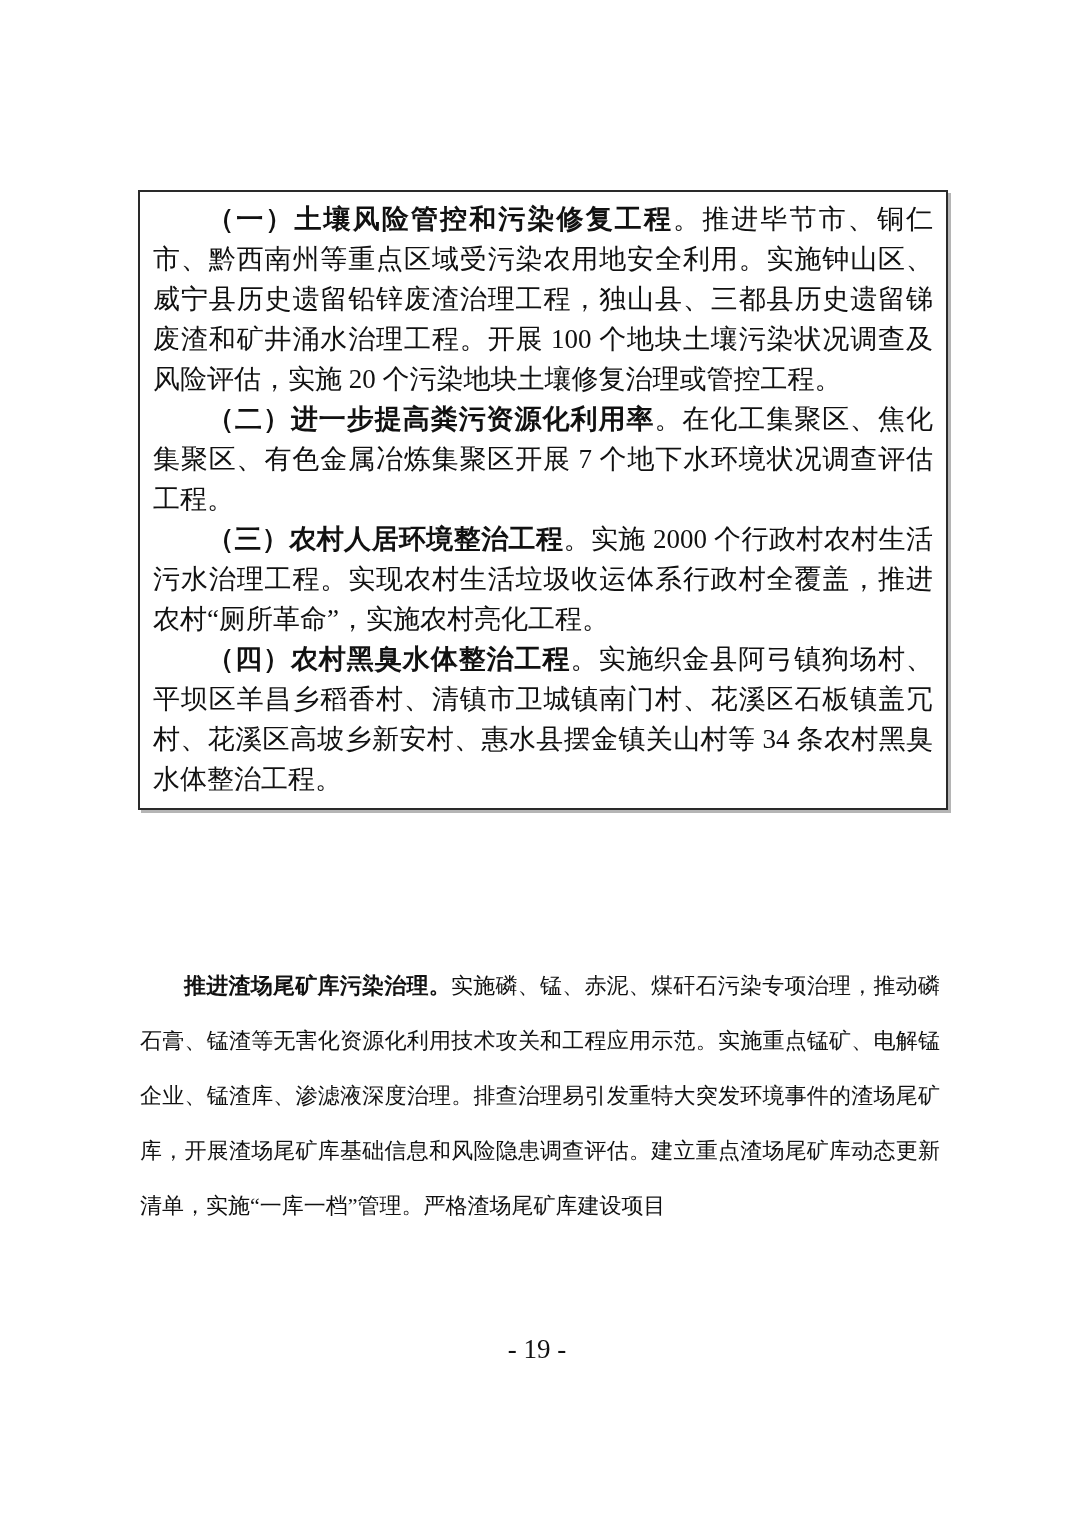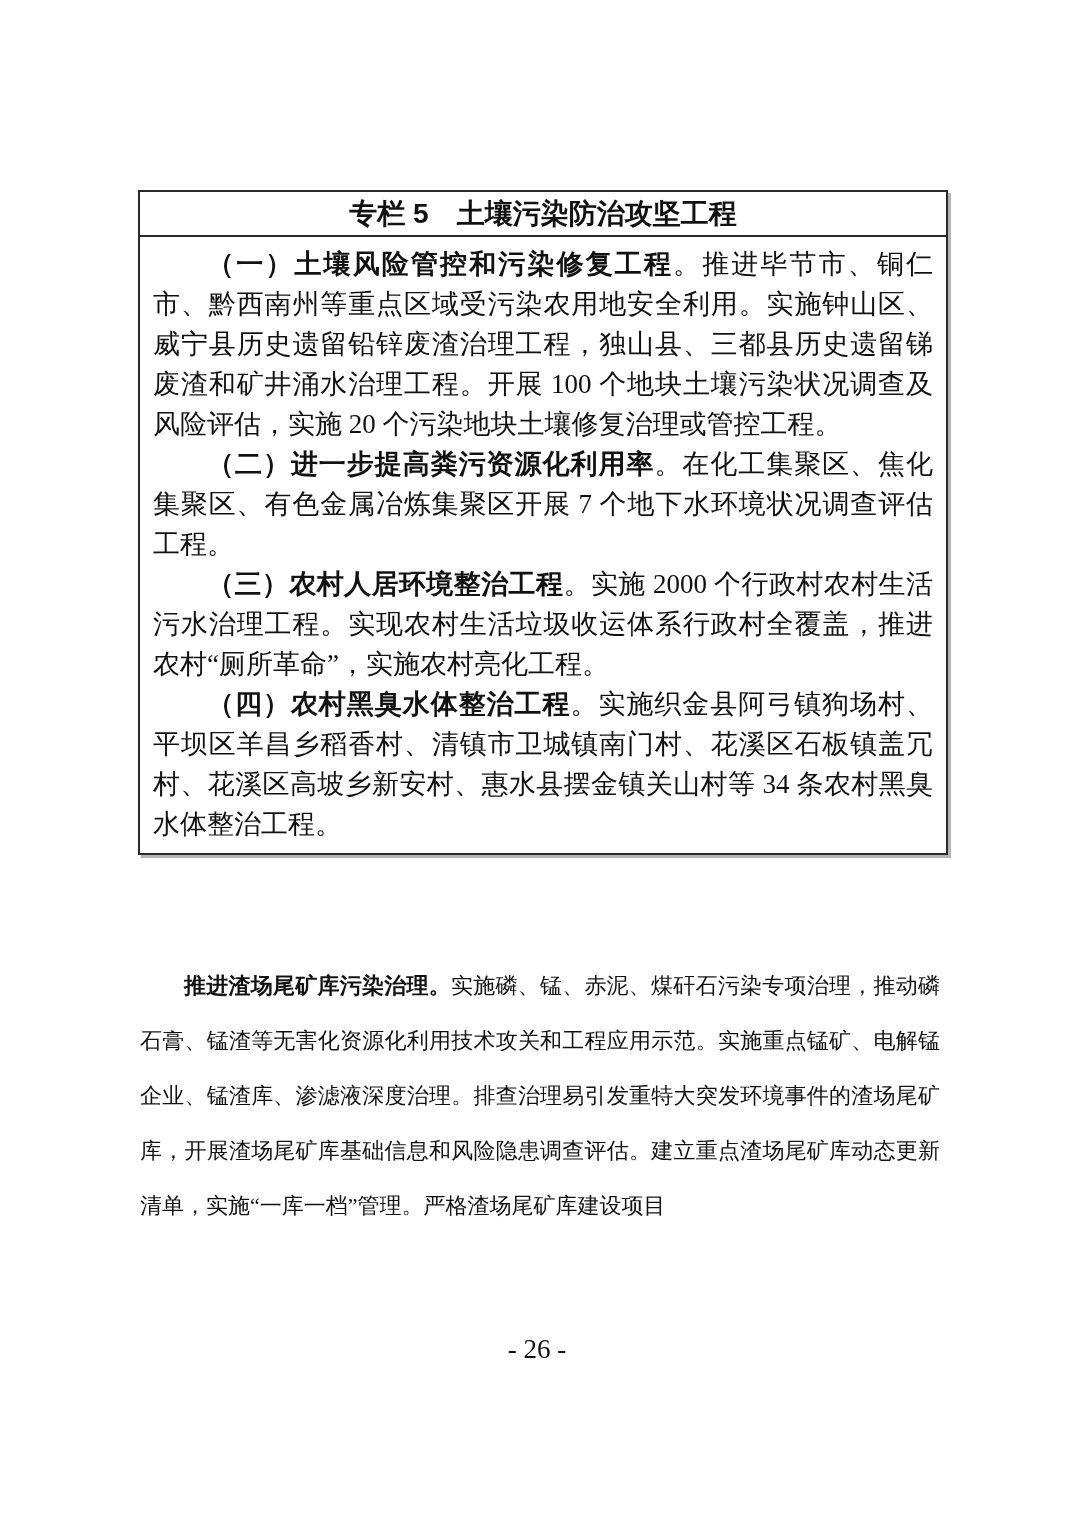--- a/index.html
+++ b/index.html
@@ -75,21 +75,20 @@
     text-align: center;
     font-size: 27px;
   }
 </style>
 </head>
 <body>
 
 <div class="page">
 
   <div class="panel">
-    <div class="panel-title">专栏 5　土壤污染防治攻坚工程</div>
     <div class="panel-body">
       <p>
         <b>（一）土壤风险管控和污染修复工程</b><span>。推进毕节市、铜仁市、黔西南州等重点区域受污染农用地安全利用。实施钟山区、威宁县历史遗留铅锌废渣治理工程，独山县、三都县历史遗留锑废渣和矿井涌水治理工程。开展 100 个地块土壤污染状况调查及风险评估，实施 20 个污染地块土壤修复治理或管控工程。</span>
       </p>
       <p>
         <b>（二）进一步提高粪污资源化利用率</b><span>。在化工集聚区、焦化集聚区、有色金属冶炼集聚区开展 7 个地下水环境状况调查评估工程。</span>
       </p>
       <p>
         <b>（三）农村人居环境整治工程</b><span>。实施 2000 个行政村农村生活污水治理工程。实现农村生活垃圾收运体系行政村全覆盖，推进农村“厕所革命”，实施农村亮化工程。</span>
       </p>
@@ -97,15 +96,15 @@
         <b>（四）农村黑臭水体整治工程</b><span>。实施织金县阿弓镇狗场村、平坝区羊昌乡稻香村、清镇市卫城镇南门村、花溪区石板镇盖冗村、花溪区高坡乡新安村、惠水县摆金镇关山村等 34 条农村黑臭水体整治工程。</span>
       </p>
     </div>
   </div>
 
 
   <div class="para">
     <b>推进渣场尾矿库污染治理。</b><span>实施磷、锰、赤泥、煤矸石污染专项治理，推动磷石膏、锰渣等无害化资源化利用技术攻关和工程应用示范。实施重点锰矿、电解锰企业、锰渣库、渗滤液深度治理。排查治理易引发重特大突发环境事件的渣场尾矿库，开展渣场尾矿库基础信息和风险隐患调查评估。建立重点渣场尾矿库动态更新清单，实施“一库一档”管理。严格渣场尾矿库建设项目</span>
   </div>
 
-  <div class="page-number">- 26 -</div>
+  <div class="page-number">- 19 -</div>
 
 </div>
 
 </body></html>

